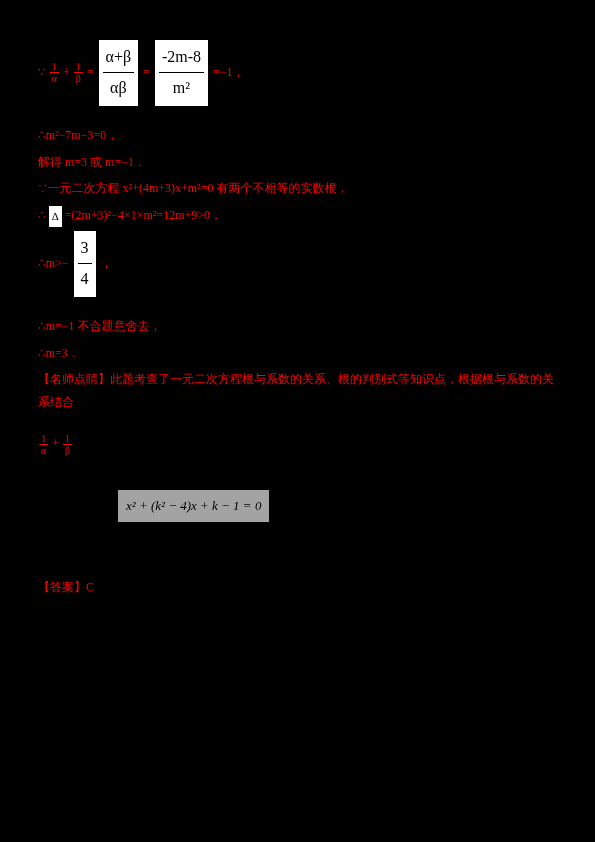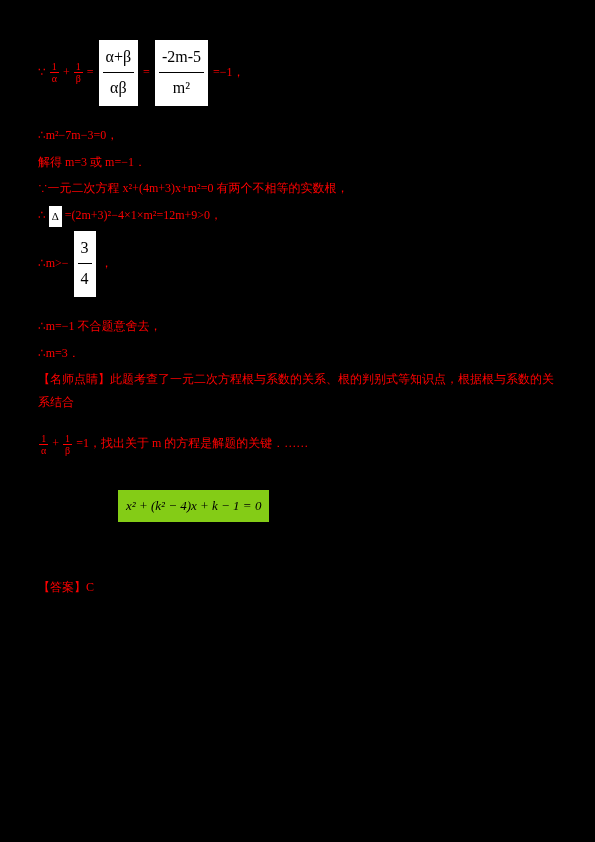--- a/index.html
+++ b/index.html
@@ -40,21 +40,21 @@
   .white-box {
     display: inline-block;
     background: #fff;
     color: #000;
     padding: 0 3px;
     vertical-align: middle;
     font-size: 11px;
   }
   .eq-box {
     display: inline-block;
-    background: #84cc16;
+    background: #a3a3a3;
     color: #000;
     padding: 4px 8px;
     font-style: italic;
     font-size: 13px;
     font-family: "Times New Roman", serif;
   }
   .gap-sm { height: 14px; }
   .gap-md { height: 30px; }
   .gap-lg { height: 50px; }
 </style>
@@ -72,21 +72,21 @@
     <span class="num">1</span>
     <span class="den">β</span>
   </span>
   <span>=</span>
   <span class="frac-box">
     <span class="num">α+β</span>
     <span class="den">αβ</span>
   </span>
   <span>=</span>
   <span class="frac-box">
-    <span class="num">-2m-5</span>
+    <span class="num">-2m-8</span>
     <span class="den">m²</span>
   </span>
   <span>=−1，</span>
 </div>
 
 <div class="gap-sm"></div>
 
 <div class="line">∴m²−7m−3=0，</div>
 <div class="line">解得 m=3 或 m=−1．</div>
 <div class="line">∵一元二次方程 x²+(4m+3)x+m²=0 有两个不相等的实数根，</div>
@@ -117,21 +117,20 @@
 <div class="line">
   <span class="small-frac">
     <span class="num">1</span>
     <span class="den">α</span>
   </span>
   <span>+</span>
   <span class="small-frac">
     <span class="num">1</span>
     <span class="den">β</span>
   </span>
-  <span>=1，找出关于 m 的方程是解题的关键．……</span>
 </div>
 
 <div class="gap-md"></div>
 
 <div class="line" style="padding-left:80px;">
   <span class="eq-box">x² + (k² − 4)x + k − 1 = 0</span>
 </div>
 
 <div class="gap-lg"></div>
 

